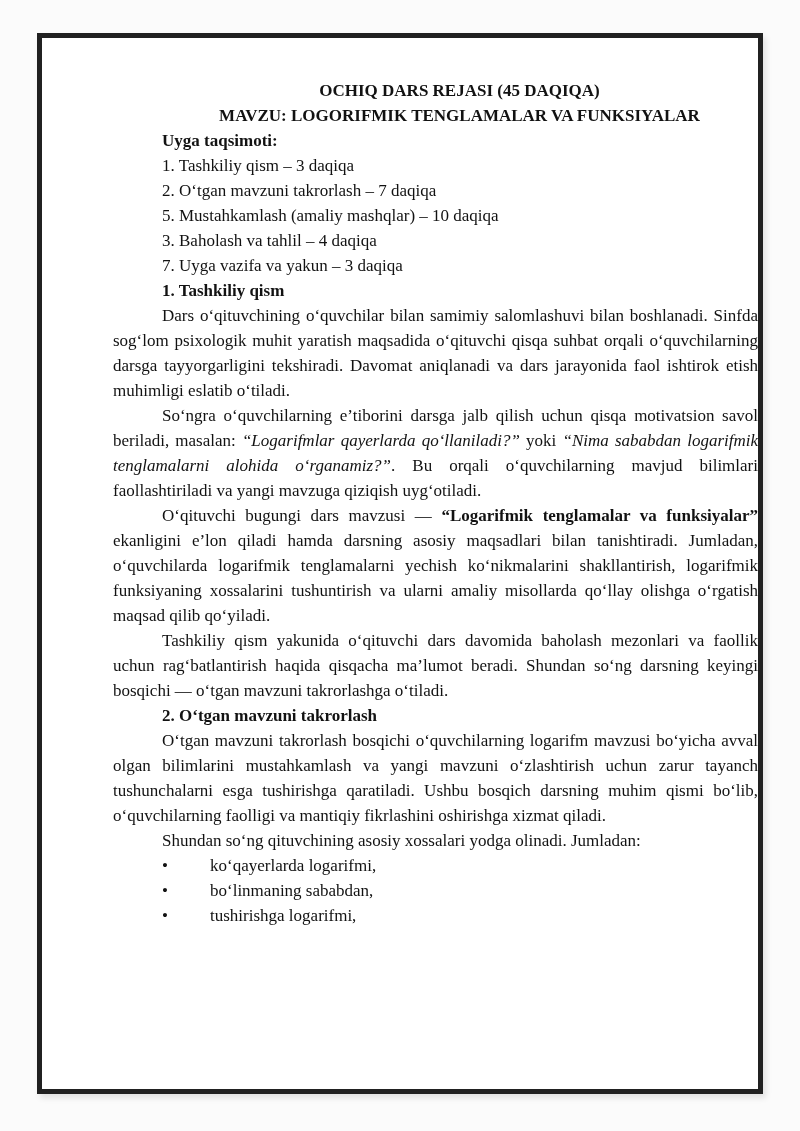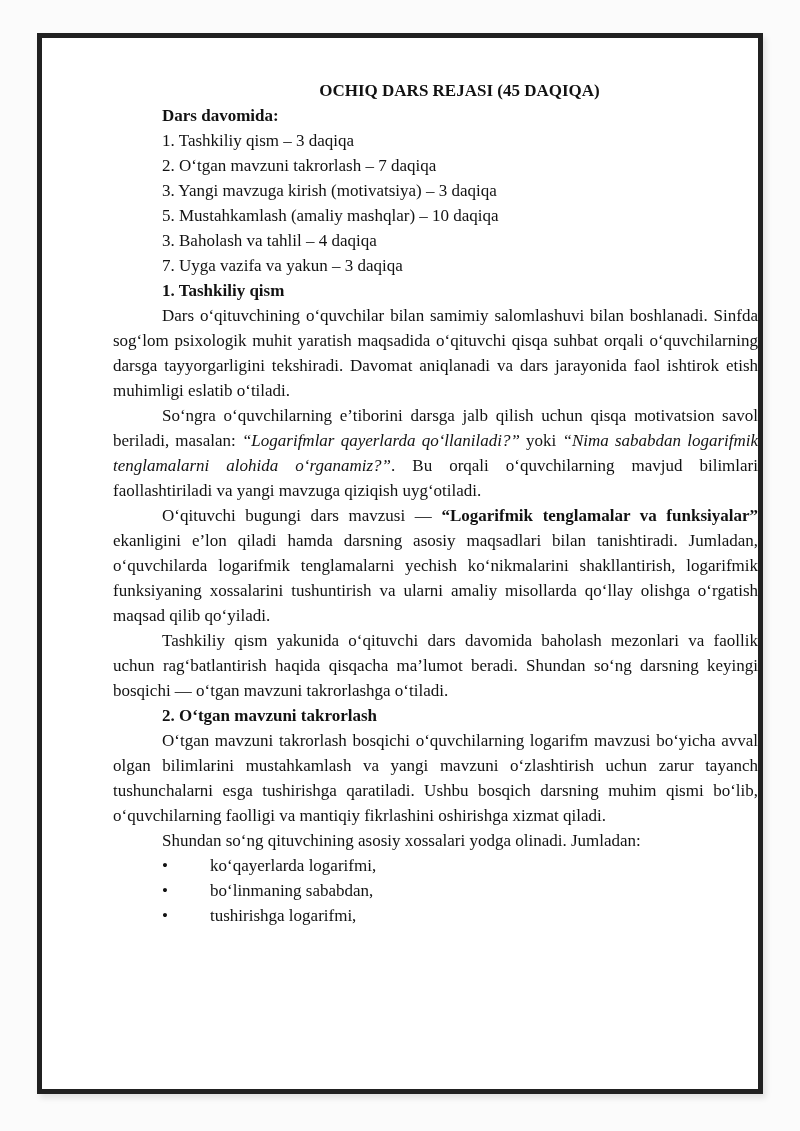--- a/index.html
+++ b/index.html
@@ -61,25 +61,25 @@
   }
   .b { font-weight: bold; }
   .i { font-style: italic; }
 </style>
 </head>
 <body>
 
 <div class="page-frame">
   <div class="doc-content">
     <div class="block title">OCHIQ DARS REJASI (45 DAQIQA)</div>
+    <div class="block title">MAVZU: LOGORIFMIK TENGLAMALAR VA FUNKSIYALAR</div>
 
-  <div class="block heading">Dars davomida:</div>
+  <div class="block heading">Uyga taqsimoti:</div>
       <div class="block list-item">1. Tashkiliy qism – 3 daqiqa</div>
       <div class="block list-item">2. O‘tgan mavzuni takrorlash – 7 daqiqa</div>
-      <div class="block list-item">3. Yangi mavzuga kirish (motivatsiya) – 3 daqiqa</div>
       <div class="block list-item">5. Mustahkamlash (amaliy mashqlar) – 10 daqiqa</div>
       <div class="block list-item">3. Baholash va tahlil – 4 daqiqa</div>
       <div class="block list-item">7. Uyga vazifa va yakun – 3 daqiqa</div>
       <div class="block heading">1. Tashkiliy qism</div>
       <div class="block paragraph"><span>Dars o‘qituvchining o‘quvchilar bilan samimiy salomlashuvi bilan boshlanadi. Sinfda sog‘lom psixologik muhit yaratish maqsadida o‘qituvchi qisqa suhbat orqali o‘quvchilarning darsga tayyorgarligini tekshiradi. Davomat aniqlanadi va dars jarayonida faol ishtirok etish muhimligi eslatib o‘tiladi.</span></div>
       <div class="block paragraph"><span>So‘ngra o‘quvchilarning e’tiborini darsga jalb qilish uchun qisqa motivatsion savol beriladi, masalan: </span><span class="i">“Logarifmlar qayerlarda qo‘llaniladi?”</span><span> yoki </span><span class="i">“Nima sababdan logarifmik tenglamalarni alohida o‘rganamiz?”</span><span>. Bu orqali o‘quvchilarning mavjud bilimlari faollashtiriladi va yangi mavzuga qiziqish uyg‘otiladi.</span></div>
       <div class="block paragraph"><span>O‘qituvchi bugungi dars mavzusi — </span><span class="b">“Logarifmik tenglamalar va funksiyalar”</span><span> ekanligini e’lon qiladi hamda darsning asosiy maqsadlari bilan tanishtiradi. Jumladan, o‘quvchilarda logarifmik tenglamalarni yechish ko‘nikmalarini shakllantirish, logarifmik funksiyaning xossalarini tushuntirish va ularni amaliy misollarda qo‘llay olishga o‘rgatish maqsad qilib qo‘yiladi.</span></div>
       <div class="block paragraph"><span>Tashkiliy qism yakunida o‘qituvchi dars davomida baholash mezonlari va faollik uchun rag‘batlantirish haqida qisqacha ma’lumot beradi. Shundan so‘ng darsning keyingi bosqichi — o‘tgan mavzuni takrorlashga o‘tiladi.</span></div>
       <div class="block heading">2. O‘tgan mavzuni takrorlash</div>
       <div class="block paragraph"><span>O‘tgan mavzuni takrorlash bosqichi o‘quvchilarning logarifm mavzusi bo‘yicha avval olgan bilimlarini mustahkamlash va yangi mavzuni o‘zlashtirish uchun zarur tayanch tushunchalarni esga tushirishga qaratiladi. Ushbu bosqich darsning muhim qismi bo‘lib, o‘quvchilarning faolligi va mantiqiy fikrlashini oshirishga xizmat qiladi.</span></div>

